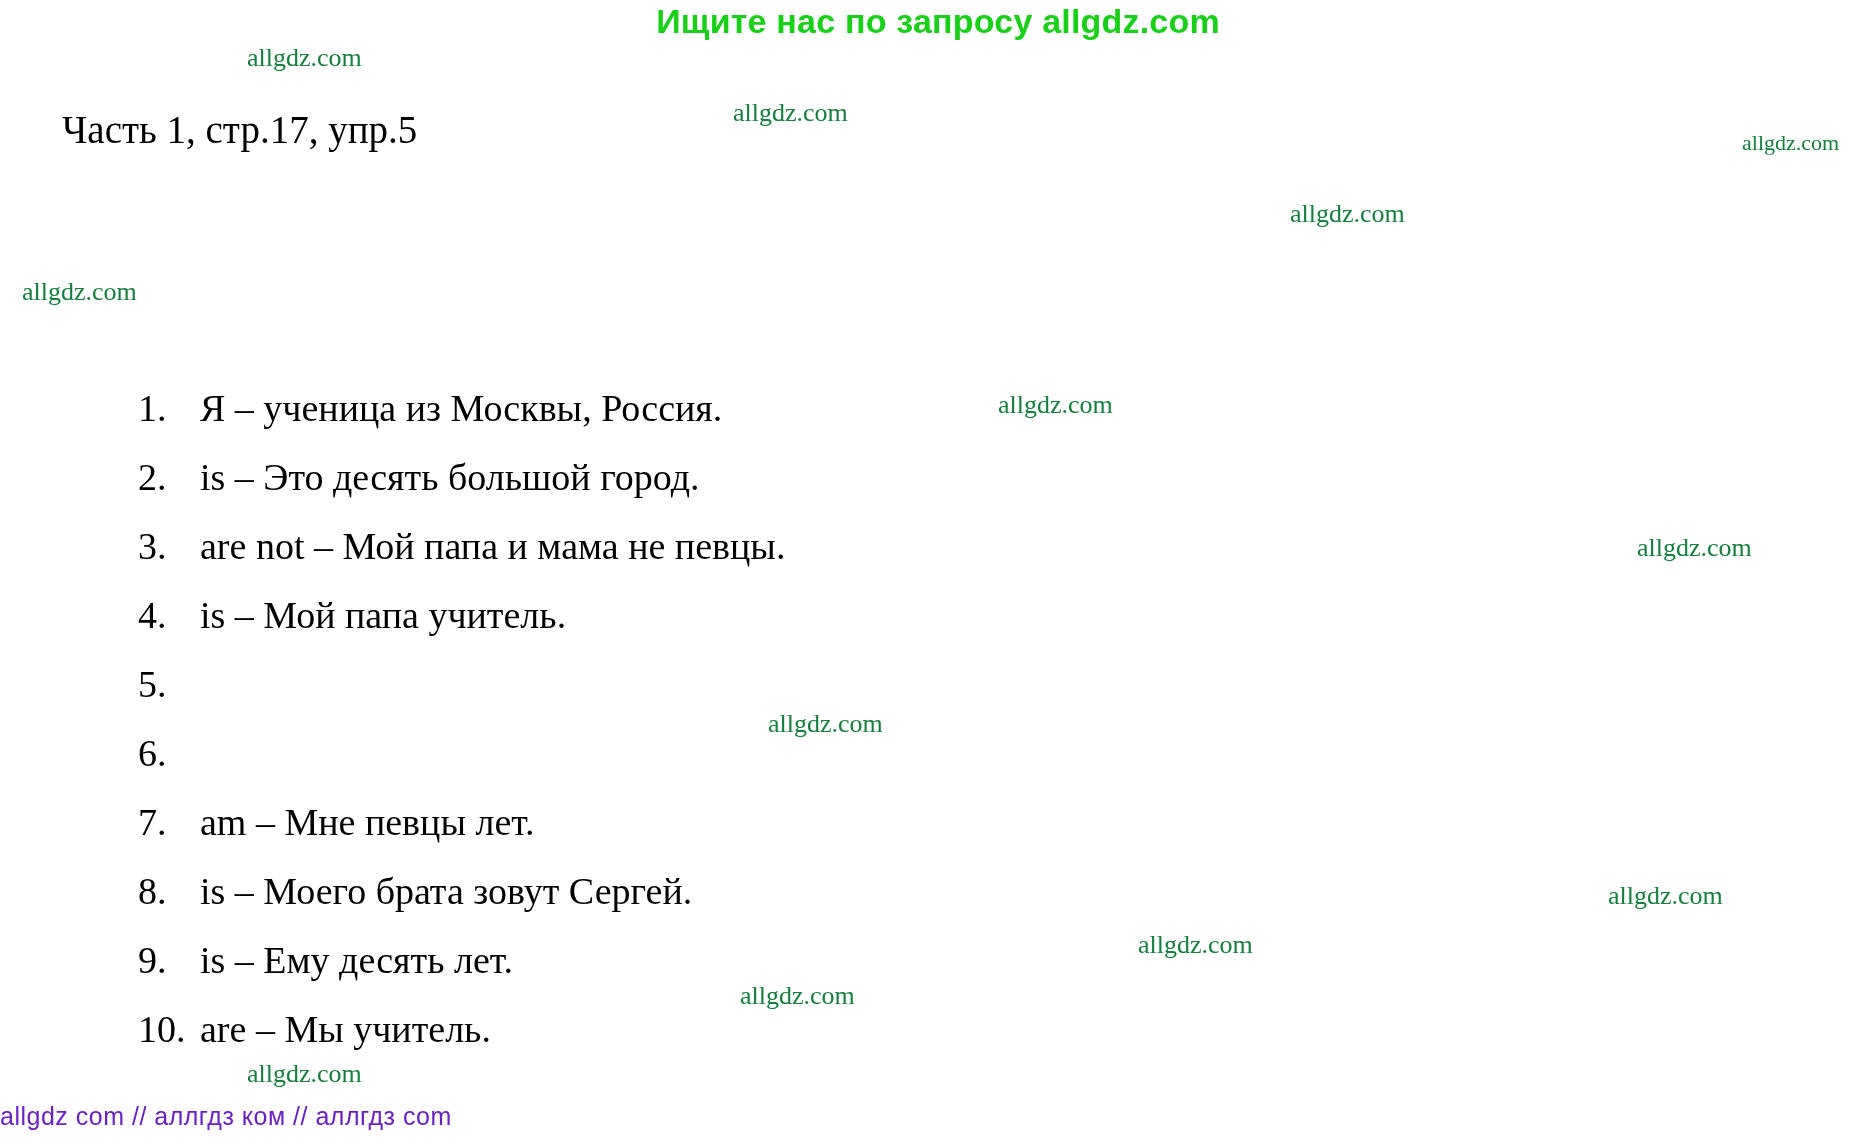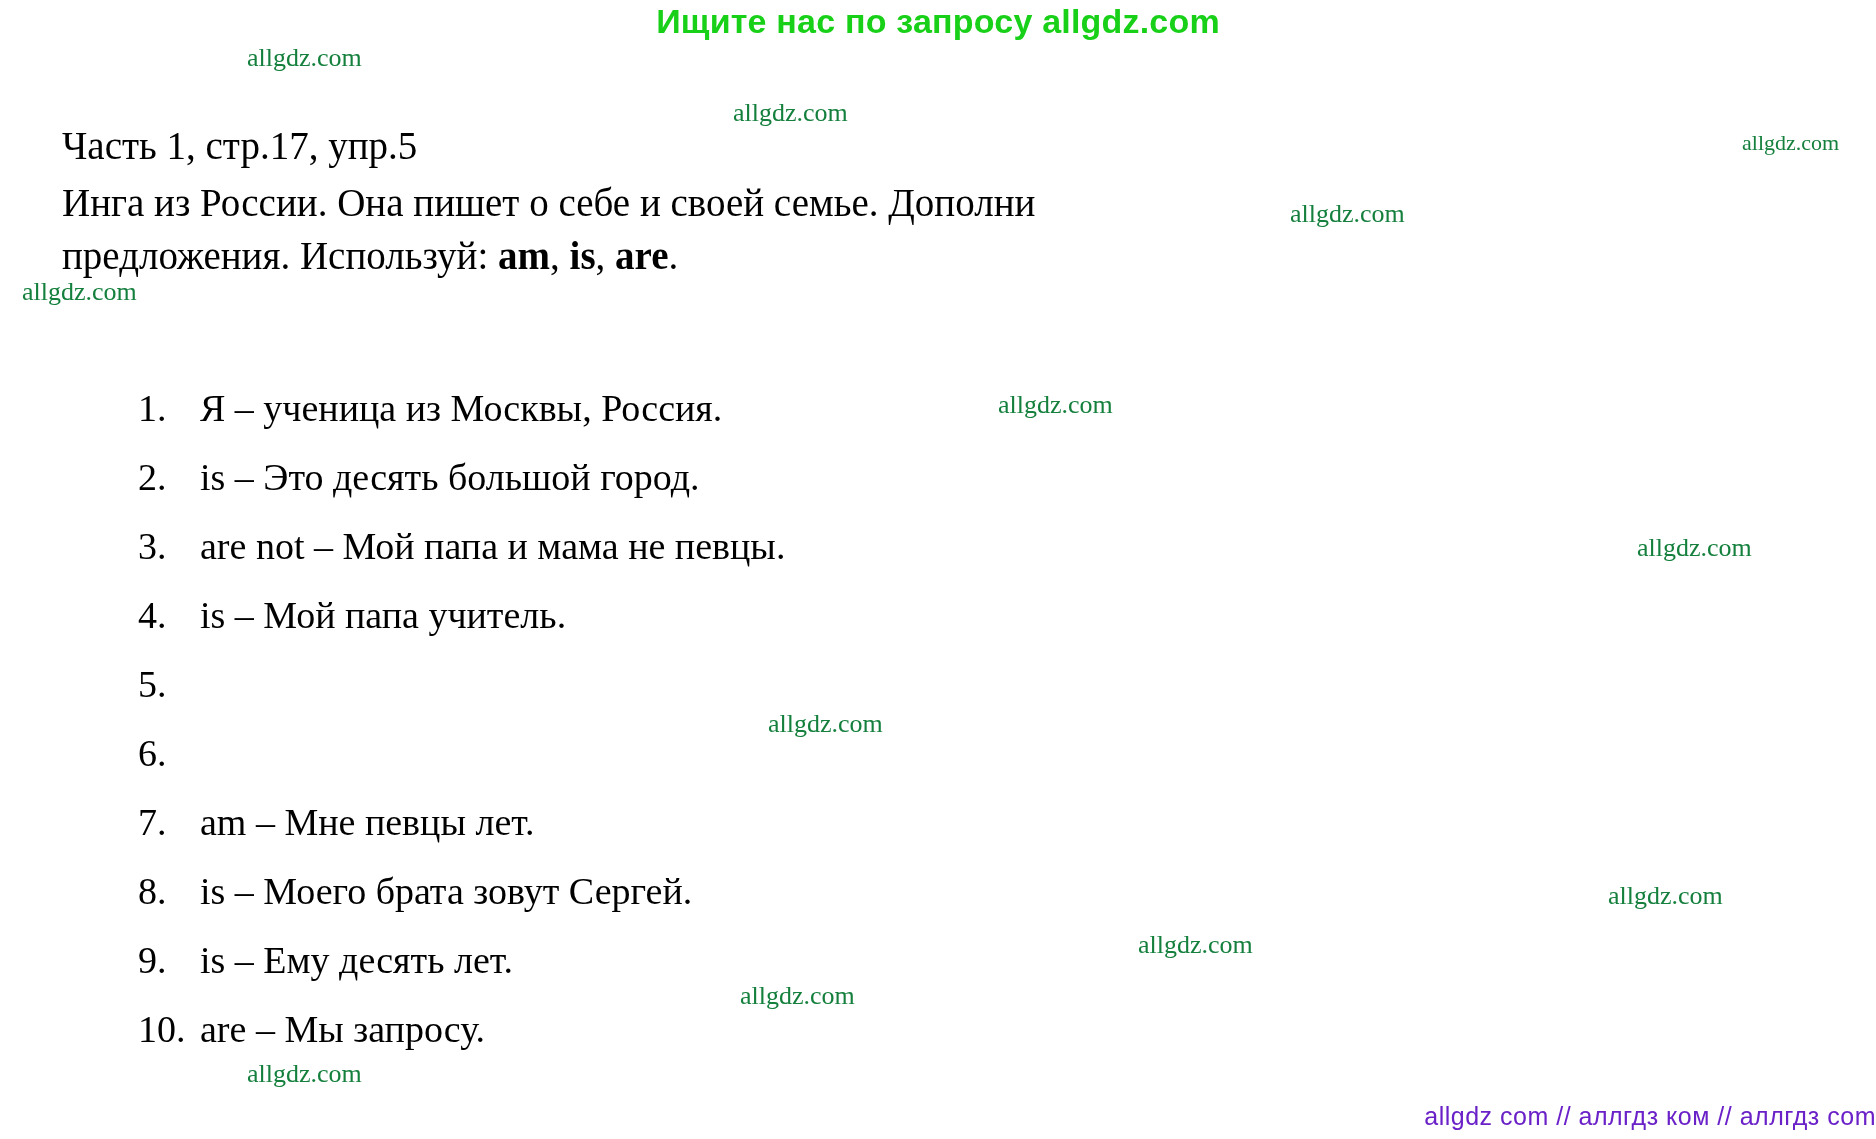--- a/index.html
+++ b/index.html
@@ -35,21 +35,21 @@
     font-family: "Liberation Sans", sans-serif;
     font-size: 34px;
     font-weight: bold;
     color: #18d018;
     letter-spacing: 0.2px;
   }
 
   
   #heading-block {
     position: absolute;
-    top: 122px;
+    top: 106px;
     left: 62px;
     width: 1788px;
   }
   #task-title {
     font-size: 39px;
     line-height: 48px;
     white-space: nowrap;
   }
   #task-prompt {
     font-size: 39px;
@@ -82,38 +82,34 @@
     flex: 0 0 62px;
   }
   .answer-text { }
 
   
   #bottom-line {
     position: absolute;
     bottom: 8px;
     left: 0;
     width: 1876px;
-    text-align: right;
+    text-align: left;
     font-family: "Liberation Sans", sans-serif;
     font-size: 25px;
     color: #6b21c8;
     letter-spacing: 0.5px;
   }
 </style>
 </head>
 <body>
 
 <div id="top-banner" style="color: rgb(24, 208, 24);">Ищите нас по запросу allgdz.com</div>
 
 <div id="heading-block">
   <div id="task-title">Часть 1, стр.17, упр.5</div>
-  <div id="task-prompt">
-    <div>Инга из России. Она пишет о себе и своей семье. Дополни</div>
-    <div class="last-line"><span>предложения. Используй: </span><b>am</b><span>, </span><b>is</b><span>, </span><b>are</b><span>.</span></div>
-  </div>
 </div>
 
 <div id="answers">
     <div class="answer-row">
       <span class="answer-num">1.</span>
       <span class="answer-text">Я – ученица из Москвы, Россия.</span>
     </div>
     <div class="answer-row">
       <span class="answer-num">2.</span>
       <span class="answer-text">is – Это десять большой город.</span>
@@ -139,21 +135,21 @@
     <div class="answer-row">
       <span class="answer-num">8.</span>
       <span class="answer-text">is – Моего брата зовут Сергей.</span>
     </div>
     <div class="answer-row">
       <span class="answer-num">9.</span>
       <span class="answer-text">is – Ему десять лет.</span>
     </div>
     <div class="answer-row">
       <span class="answer-num">10.</span>
-      <span class="answer-text">are – Мы запросу.</span>
+      <span class="answer-text">are – Мы учитель.</span>
     </div>
   </div>
 
 <div id="watermark-layer">
     <div class="wm" style="left: 247px; top: 43px; font-size: 26px;">allgdz.com</div>
     <div class="wm" style="left: 733px; top: 98px; font-size: 26px;">allgdz.com</div>
     <div class="wm" style="left: 1742px; top: 130px; font-size: 22px;">allgdz.com</div>
     <div class="wm" style="left: 1290px; top: 199px; font-size: 26px;">allgdz.com</div>
     <div class="wm" style="left: 22px; top: 277px; font-size: 26px;">allgdz.com</div>
     <div class="wm" style="left: 998px; top: 390px; font-size: 26px;">allgdz.com</div>

